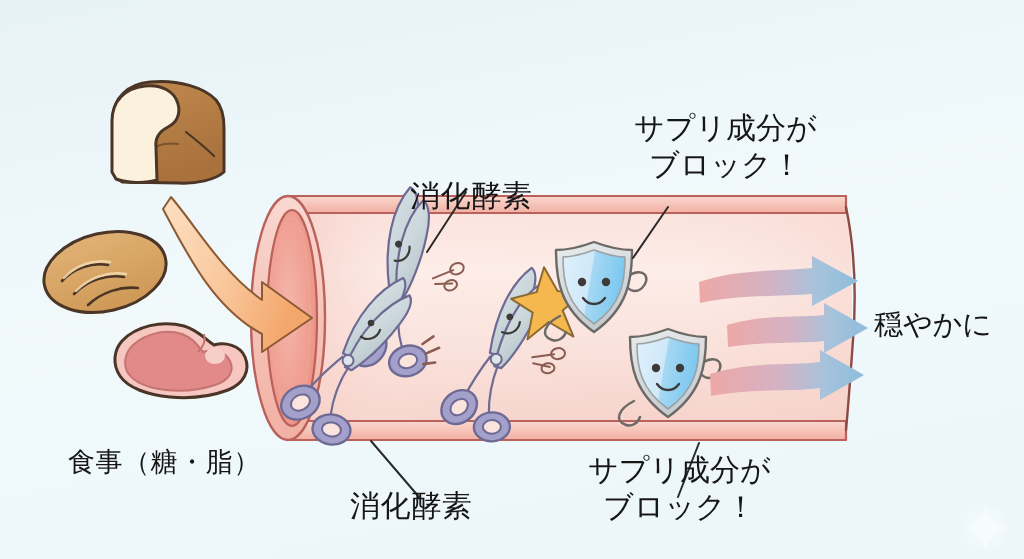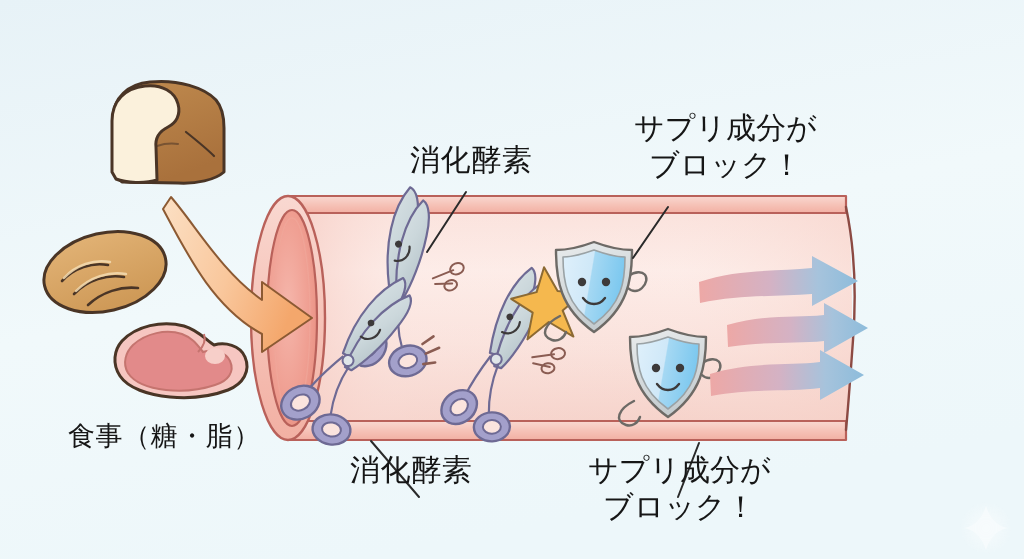--- a/index.html
+++ b/index.html
@@ -23,27 +23,28 @@
     height: 559px;
   }
   .label {
     position: absolute;
     color: #161616;
     font-weight: 500;
     letter-spacing: 0.02em;
     line-height: 1.18;
     white-space: pre;
     font-family: "DejaVu Sans", "Liberation Sans", sans-serif;
+    margin-top: 36px;
   }
   #lbl-enzyme-top { left: 410px; top: 142px; font-size: 30px; }
   #lbl-enzyme-bottom { left: 350px; top: 452px; font-size: 30px; }
   #lbl-block-top { left: 634px; top: 110px; font-size: 30px; text-align: center; }
   #lbl-block-bottom { left: 588px; top: 452px; font-size: 30px; text-align: center; }
   #lbl-absorb { left: 874px; top: 308px; font-size: 28px; text-align: left; }
-  #lbl-meal { left: 68px; top: 420px; font-size: 27px; }
+  #lbl-meal { left: 68px; top: 410px; font-size: 27px; }
 </style>
 </head>
 <body>
 
 <div id="scene">
 
   <svg class="layer" viewBox="0 0 1024 559">
     <defs>
       <linearGradient id="gBg" x1="0" y1="0" x2="0.35" y2="1">
         <stop offset="0%" stop-color="#e7f2f7"></stop>
@@ -350,17 +351,18 @@
     <div>サプリ成分が</div>
     <div>ブロック！</div>
   </div>
 
   <div id="lbl-block-bottom" style="position:absolute;left:588px;top:452px;font-size:30px;color:#161616;line-height:1.22;text-align:center;font-family:'DejaVu Sans','Liberation Sans',sans-serif;">
     <div>サプリ成分が</div>
     <div>ブロック！</div>
   </div>
 
   <div id="lbl-absorb" style="position:absolute;left:874px;top:306px;font-size:29px;color:#161616;line-height:1.25;text-align:left;font-family:'DejaVu Sans','Liberation Sans',sans-serif;">
+    <div>穏やかに</div>
   </div>
 
   <div class="label" id="lbl-meal">食事（糖・脂）</div>
 
 </div>
 
 </body></html>

